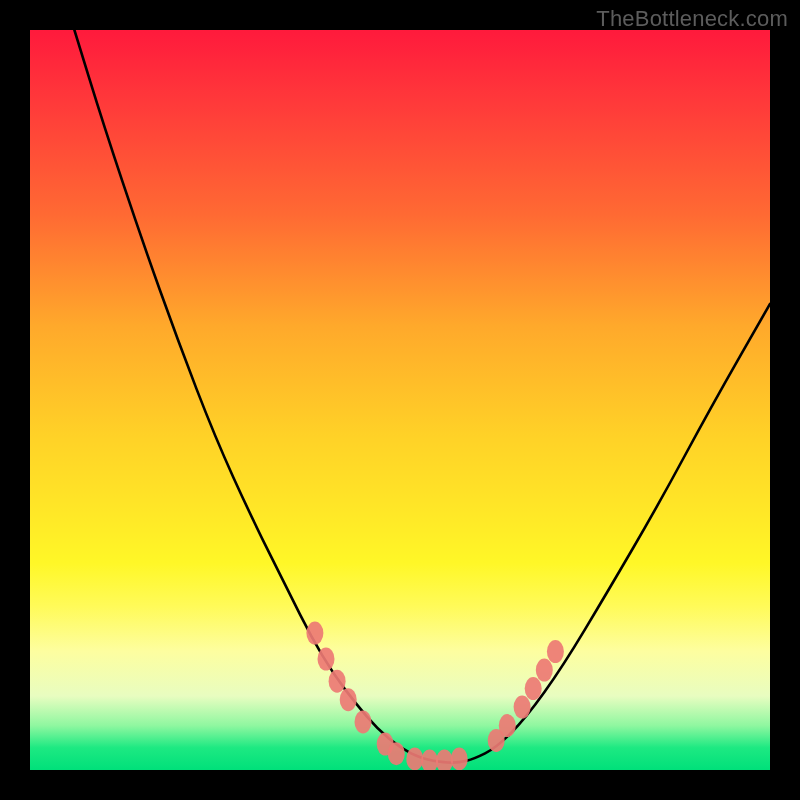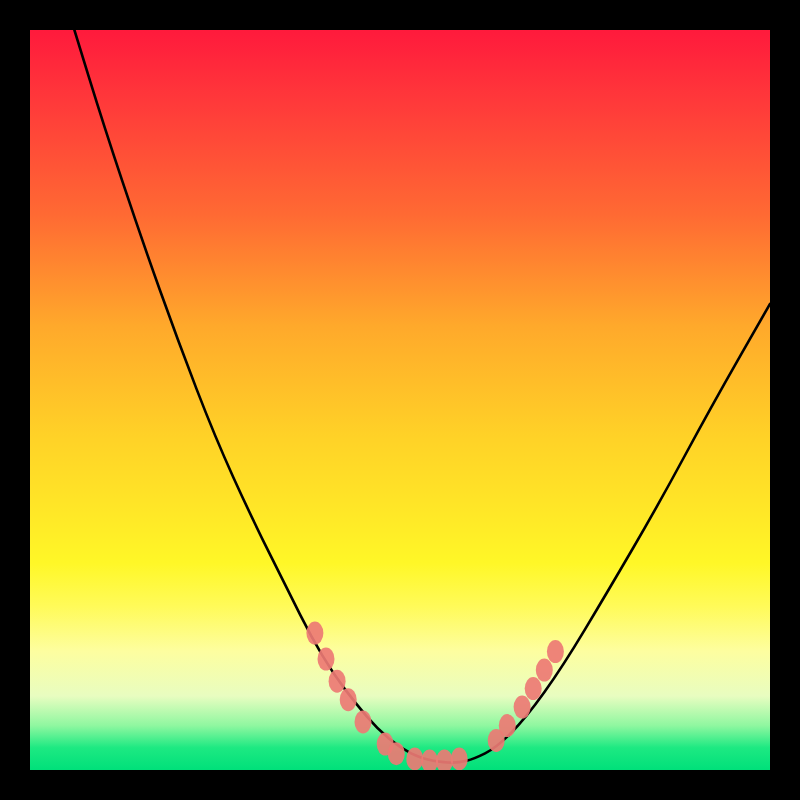--- a/index.html
+++ b/index.html
@@ -80,13 +80,14 @@
           <ellipse cx="429.2" cy="728.9" rx="8.5" ry="11.5" fill="#ed7a74" fill-opacity="0.92"></ellipse>
           <ellipse cx="466.2" cy="710.4" rx="8.5" ry="11.5" fill="#ed7a74" fill-opacity="0.92"></ellipse>
           <ellipse cx="477.3" cy="695.6" rx="8.5" ry="11.5" fill="#ed7a74" fill-opacity="0.92"></ellipse>
           <ellipse cx="492.1" cy="677.1" rx="8.5" ry="11.5" fill="#ed7a74" fill-opacity="0.92"></ellipse>
           <ellipse cx="503.20000000000005" cy="658.6" rx="8.5" ry="11.5" fill="#ed7a74" fill-opacity="0.92"></ellipse>
           <ellipse cx="514.3" cy="640.1" rx="8.5" ry="11.5" fill="#ed7a74" fill-opacity="0.92"></ellipse>
           <ellipse cx="525.4" cy="621.6" rx="8.5" ry="11.5" fill="#ed7a74" fill-opacity="0.92"></ellipse>
         </g>
     </svg>
   </div>
+  <div class="watermark">TheBottleneck.com</div>
 </div>
 
 </body></html>

